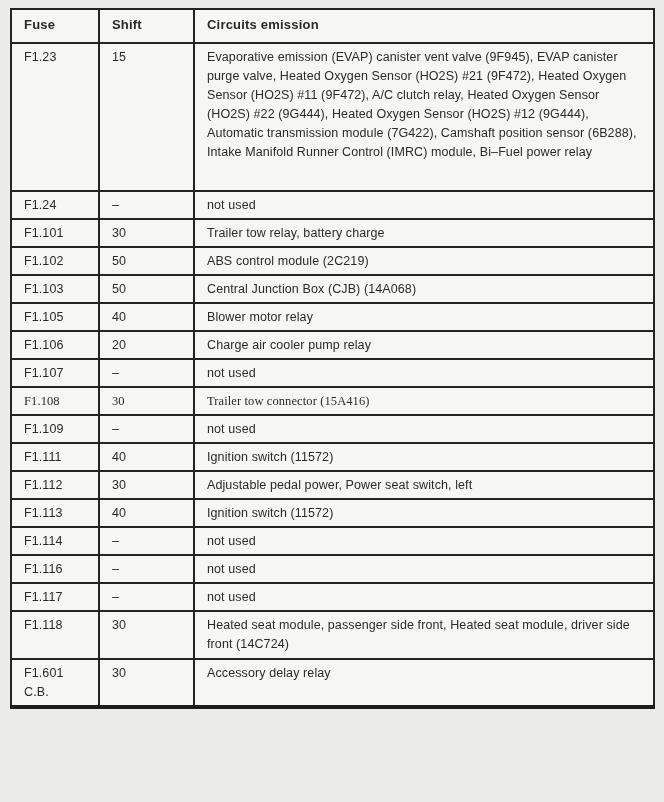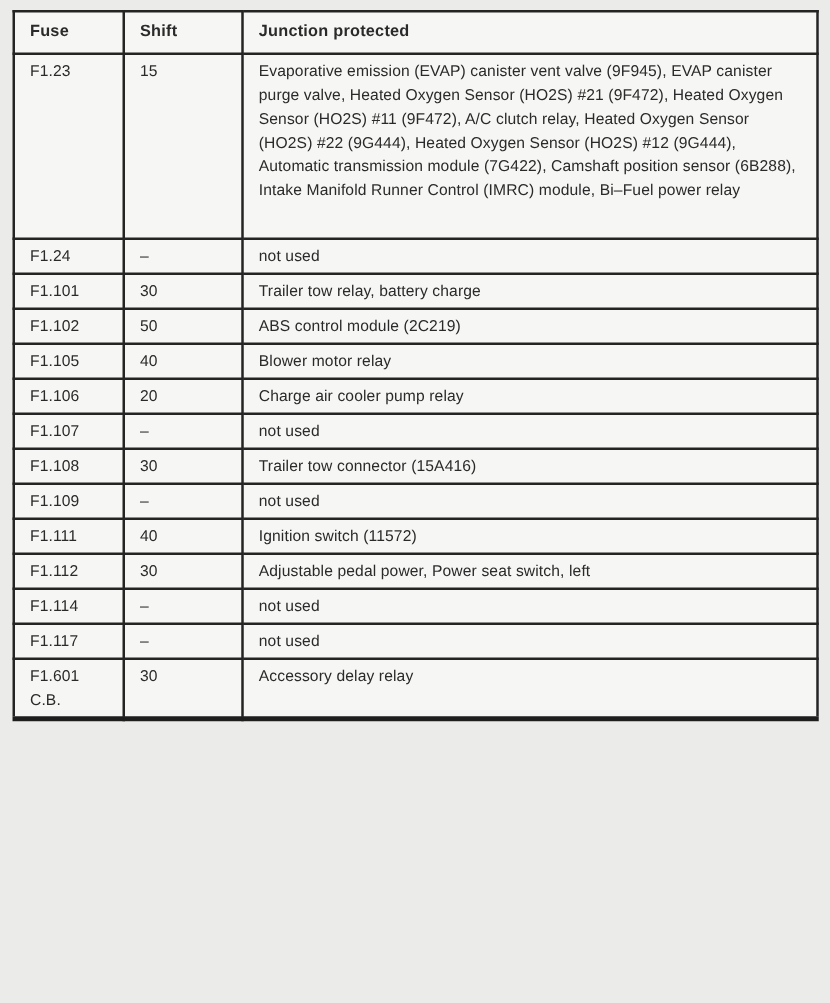--- a/index.html
+++ b/index.html
@@ -61,21 +61,21 @@
   <table class="fuse-table">
     <colgroup>
       <col class="col-fuse">
       <col class="col-amps">
       <col class="col-circuits">
     </colgroup>
     <thead>
       <tr>
         <th>Fuse</th>
         <th>Shift</th>
-        <th>Junction protected</th>
+        <th>Circuits emission</th>
       </tr>
     </thead>
     <tbody>
 
     <tr style="height: 148px;">
         <td class="cell-fuse">F1.23</td>
         <td class="cell-amps">15</td>
         <td class="cell-circuits">Evaporative emission (EVAP) canister vent valve (9F945), EVAP canister purge valve, Heated Oxygen Sensor (HO2S) #21 (9F472), Heated Oxygen Sensor (HO2S) #11 (9F472), A/C clutch relay, Heated Oxygen Sensor (HO2S) #22 (9G444), Heated Oxygen Sensor (HO2S) #12 (9G444), Automatic transmission module (7G422), Camshaft position sensor (6B288), Intake Manifold Runner Control (IMRC) module, Bi–Fuel power relay</td>
       </tr>
         <tr style="height: 26px;">
@@ -87,63 +87,83 @@
         <td class="cell-fuse">F1.101</td>
         <td class="cell-amps">30</td>
         <td class="cell-circuits">Trailer tow relay, battery charge</td>
       </tr>
         <tr style="height: 26px;">
         <td class="cell-fuse">F1.102</td>
         <td class="cell-amps">50</td>
         <td class="cell-circuits">ABS control module (2C219)</td>
       </tr>
         <tr style="height: 26px;">
+        <td class="cell-fuse">F1.103</td>
+        <td class="cell-amps">50</td>
+        <td class="cell-circuits">Central Junction Box (CJB) (14A068)</td>
+      </tr>
+        <tr style="height: 26px;">
         <td class="cell-fuse">F1.105</td>
         <td class="cell-amps">40</td>
         <td class="cell-circuits">Blower motor relay</td>
       </tr>
         <tr style="height: 26px;">
         <td class="cell-fuse">F1.106</td>
         <td class="cell-amps">20</td>
         <td class="cell-circuits">Charge air cooler pump relay</td>
       </tr>
         <tr style="height: 25px; margin-top: 20px;">
         <td class="cell-fuse">F1.107</td>
         <td class="cell-amps">–</td>
         <td class="cell-circuits">not used</td>
       </tr>
-        <tr style="height: 26px;">
+        <tr style="height: 26px; font-family: Liberation Serif, serif;">
         <td class="cell-fuse">F1.108</td>
         <td class="cell-amps">30</td>
         <td class="cell-circuits">Trailer tow connector (15A416)</td>
       </tr>
         <tr style="height: 26px;">
         <td class="cell-fuse">F1.109</td>
         <td class="cell-amps">–</td>
         <td class="cell-circuits">not used</td>
       </tr>
         <tr style="height: 26px; padding-left: 48px;">
         <td class="cell-fuse">F1.111</td>
         <td class="cell-amps">40</td>
         <td class="cell-circuits">Ignition switch (11572)</td>
       </tr>
         <tr style="height: 26px;">
         <td class="cell-fuse">F1.112</td>
         <td class="cell-amps">30</td>
         <td class="cell-circuits">Adjustable pedal power, Power seat switch, left</td>
       </tr>
+        <tr style="height: 26px;">
+        <td class="cell-fuse">F1.113</td>
+        <td class="cell-amps">40</td>
+        <td class="cell-circuits">Ignition switch (11572)</td>
+      </tr>
         <tr style="height: 24px;">
         <td class="cell-fuse">F1.114</td>
+        <td class="cell-amps">–</td>
+        <td class="cell-circuits">not used</td>
+      </tr>
+        <tr style="height: 26px;">
+        <td class="cell-fuse">F1.116</td>
         <td class="cell-amps">–</td>
         <td class="cell-circuits">not used</td>
       </tr>
         <tr style="height: 26px; margin-top: 14px;">
         <td class="cell-fuse">F1.117</td>
         <td class="cell-amps">–</td>
         <td class="cell-circuits">not used</td>
+      </tr>
+        <tr style="height: 48px;">
+        <td class="cell-fuse">F1.118</td>
+        <td class="cell-amps">30</td>
+        <td class="cell-circuits">Heated seat module, passenger side front, Heated seat module, driver side front (14C724)</td>
       </tr>
         <tr style="height: 24px;">
         <td class="cell-fuse">F1.601 C.B.</td>
         <td class="cell-amps">30</td>
         <td class="cell-circuits">Accessory delay relay</td>
       </tr>
       </tbody>
   </table>
 </div>
 

